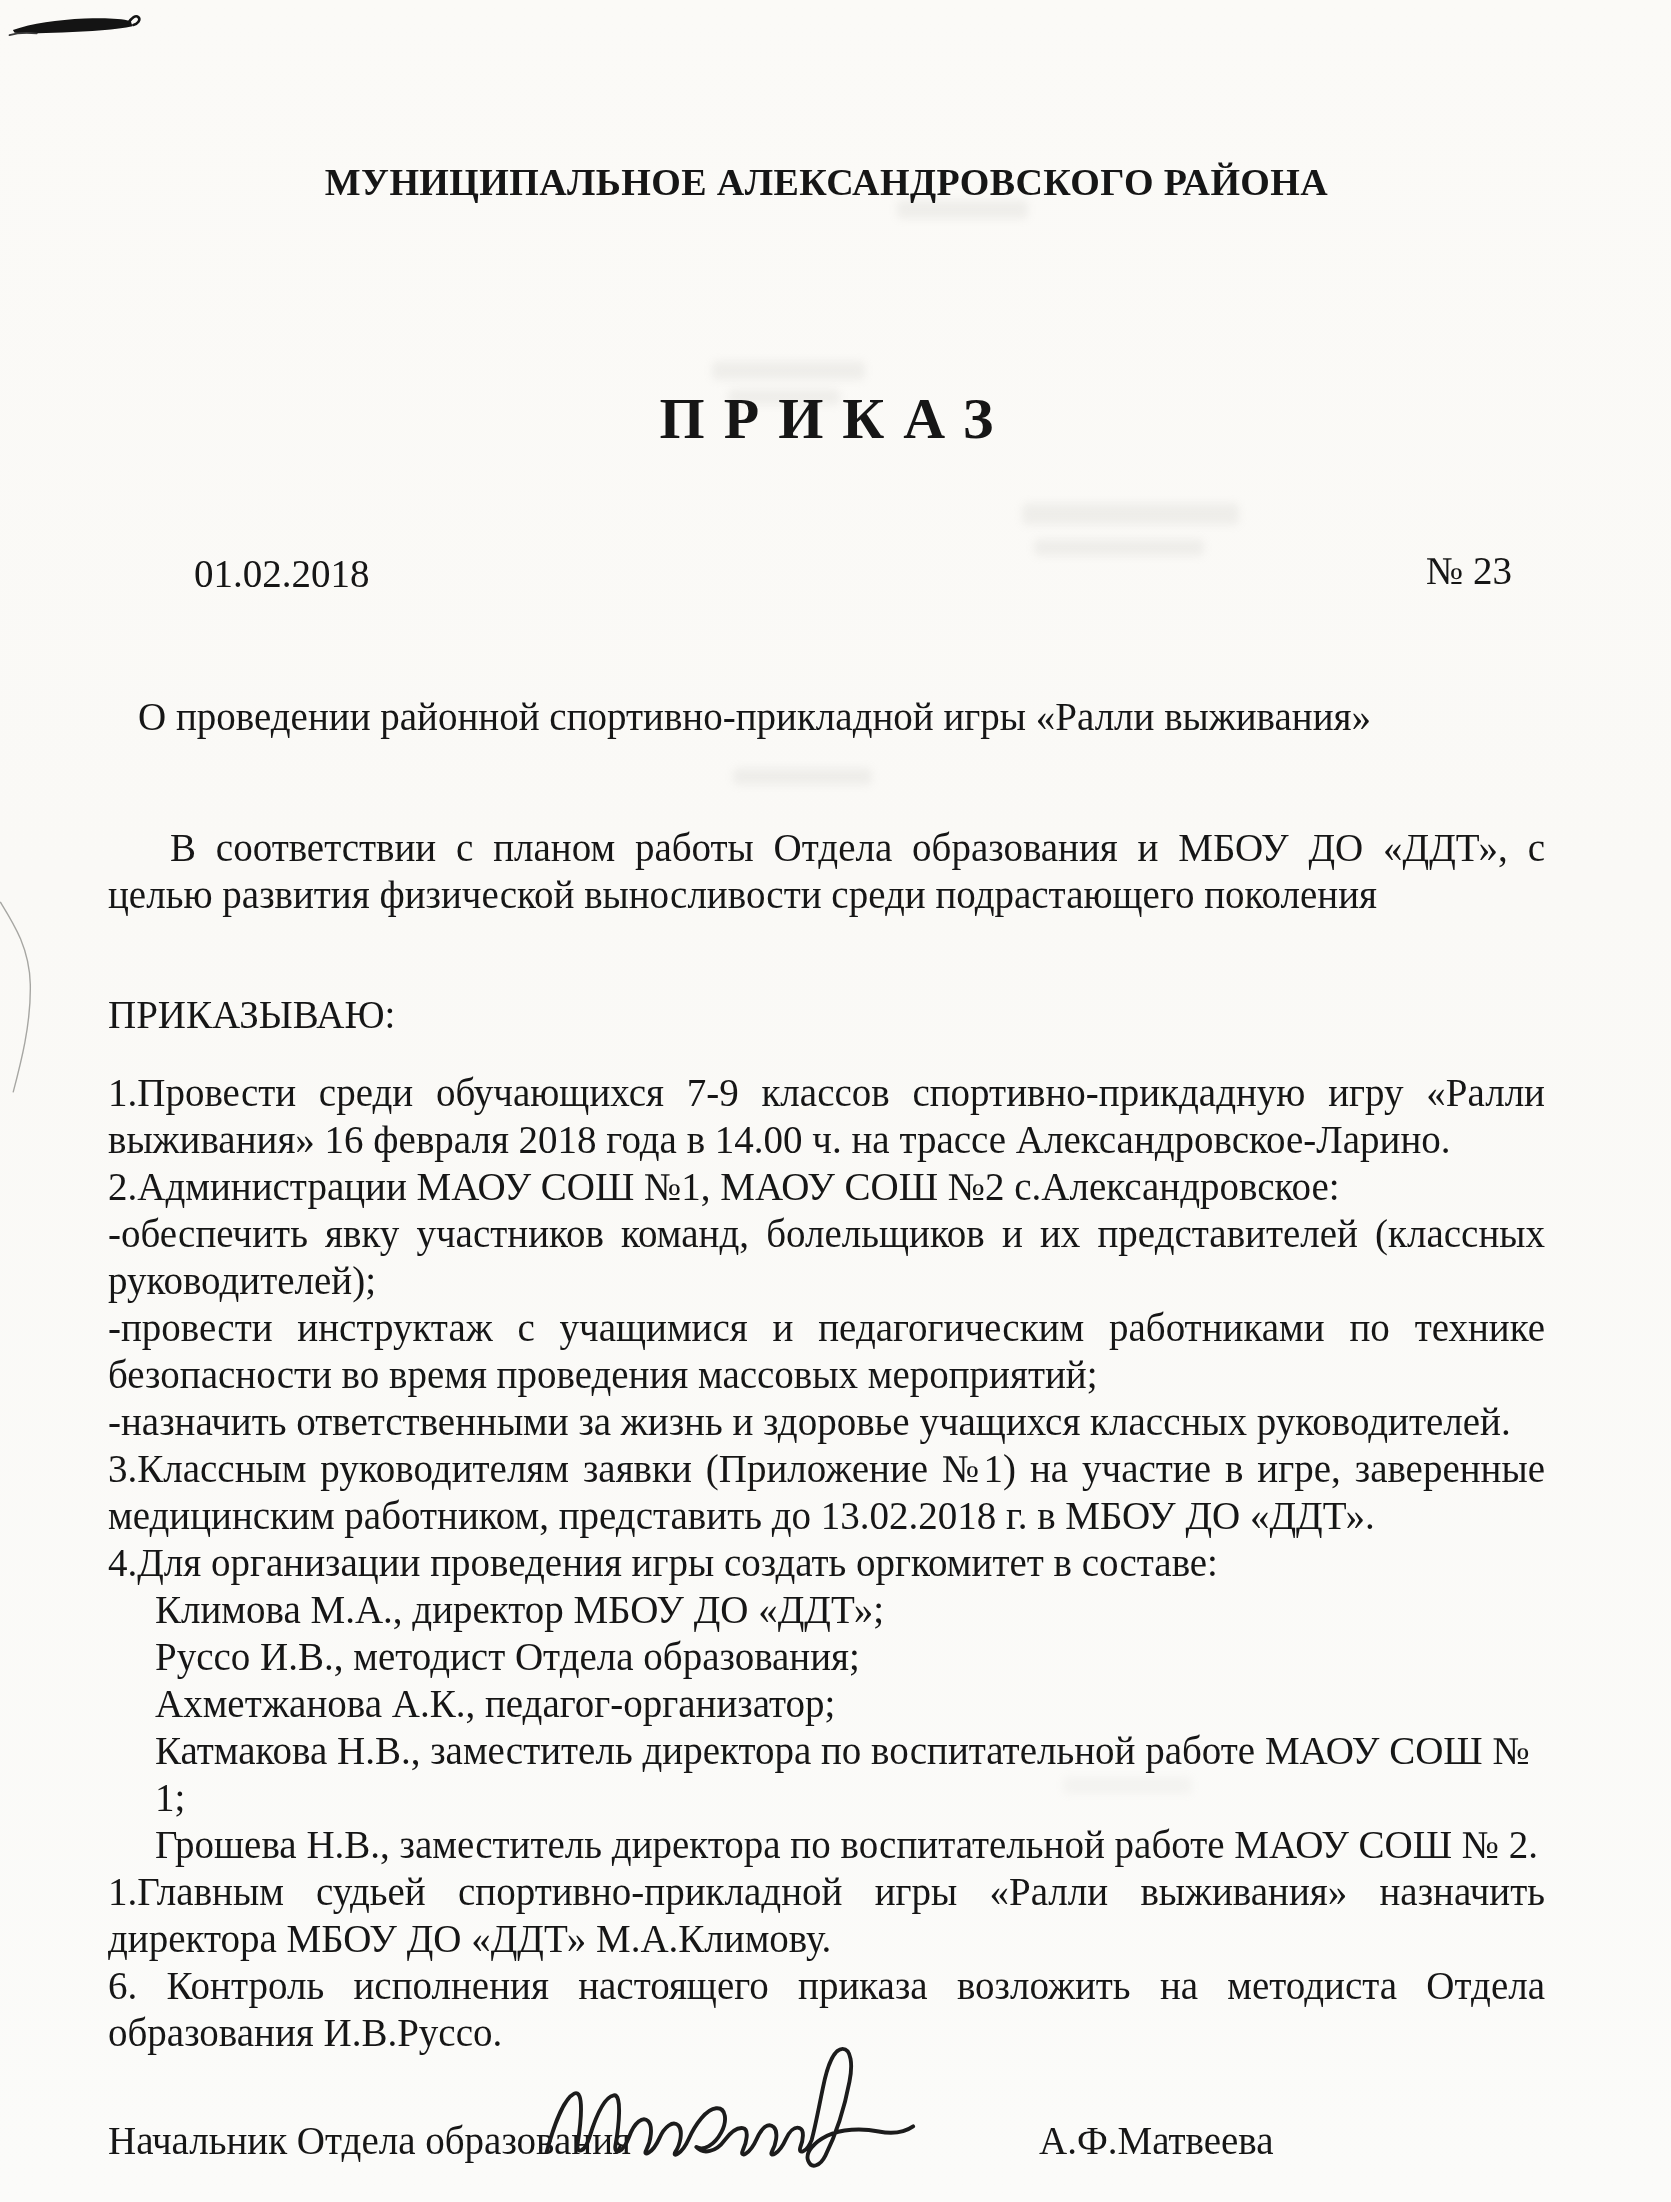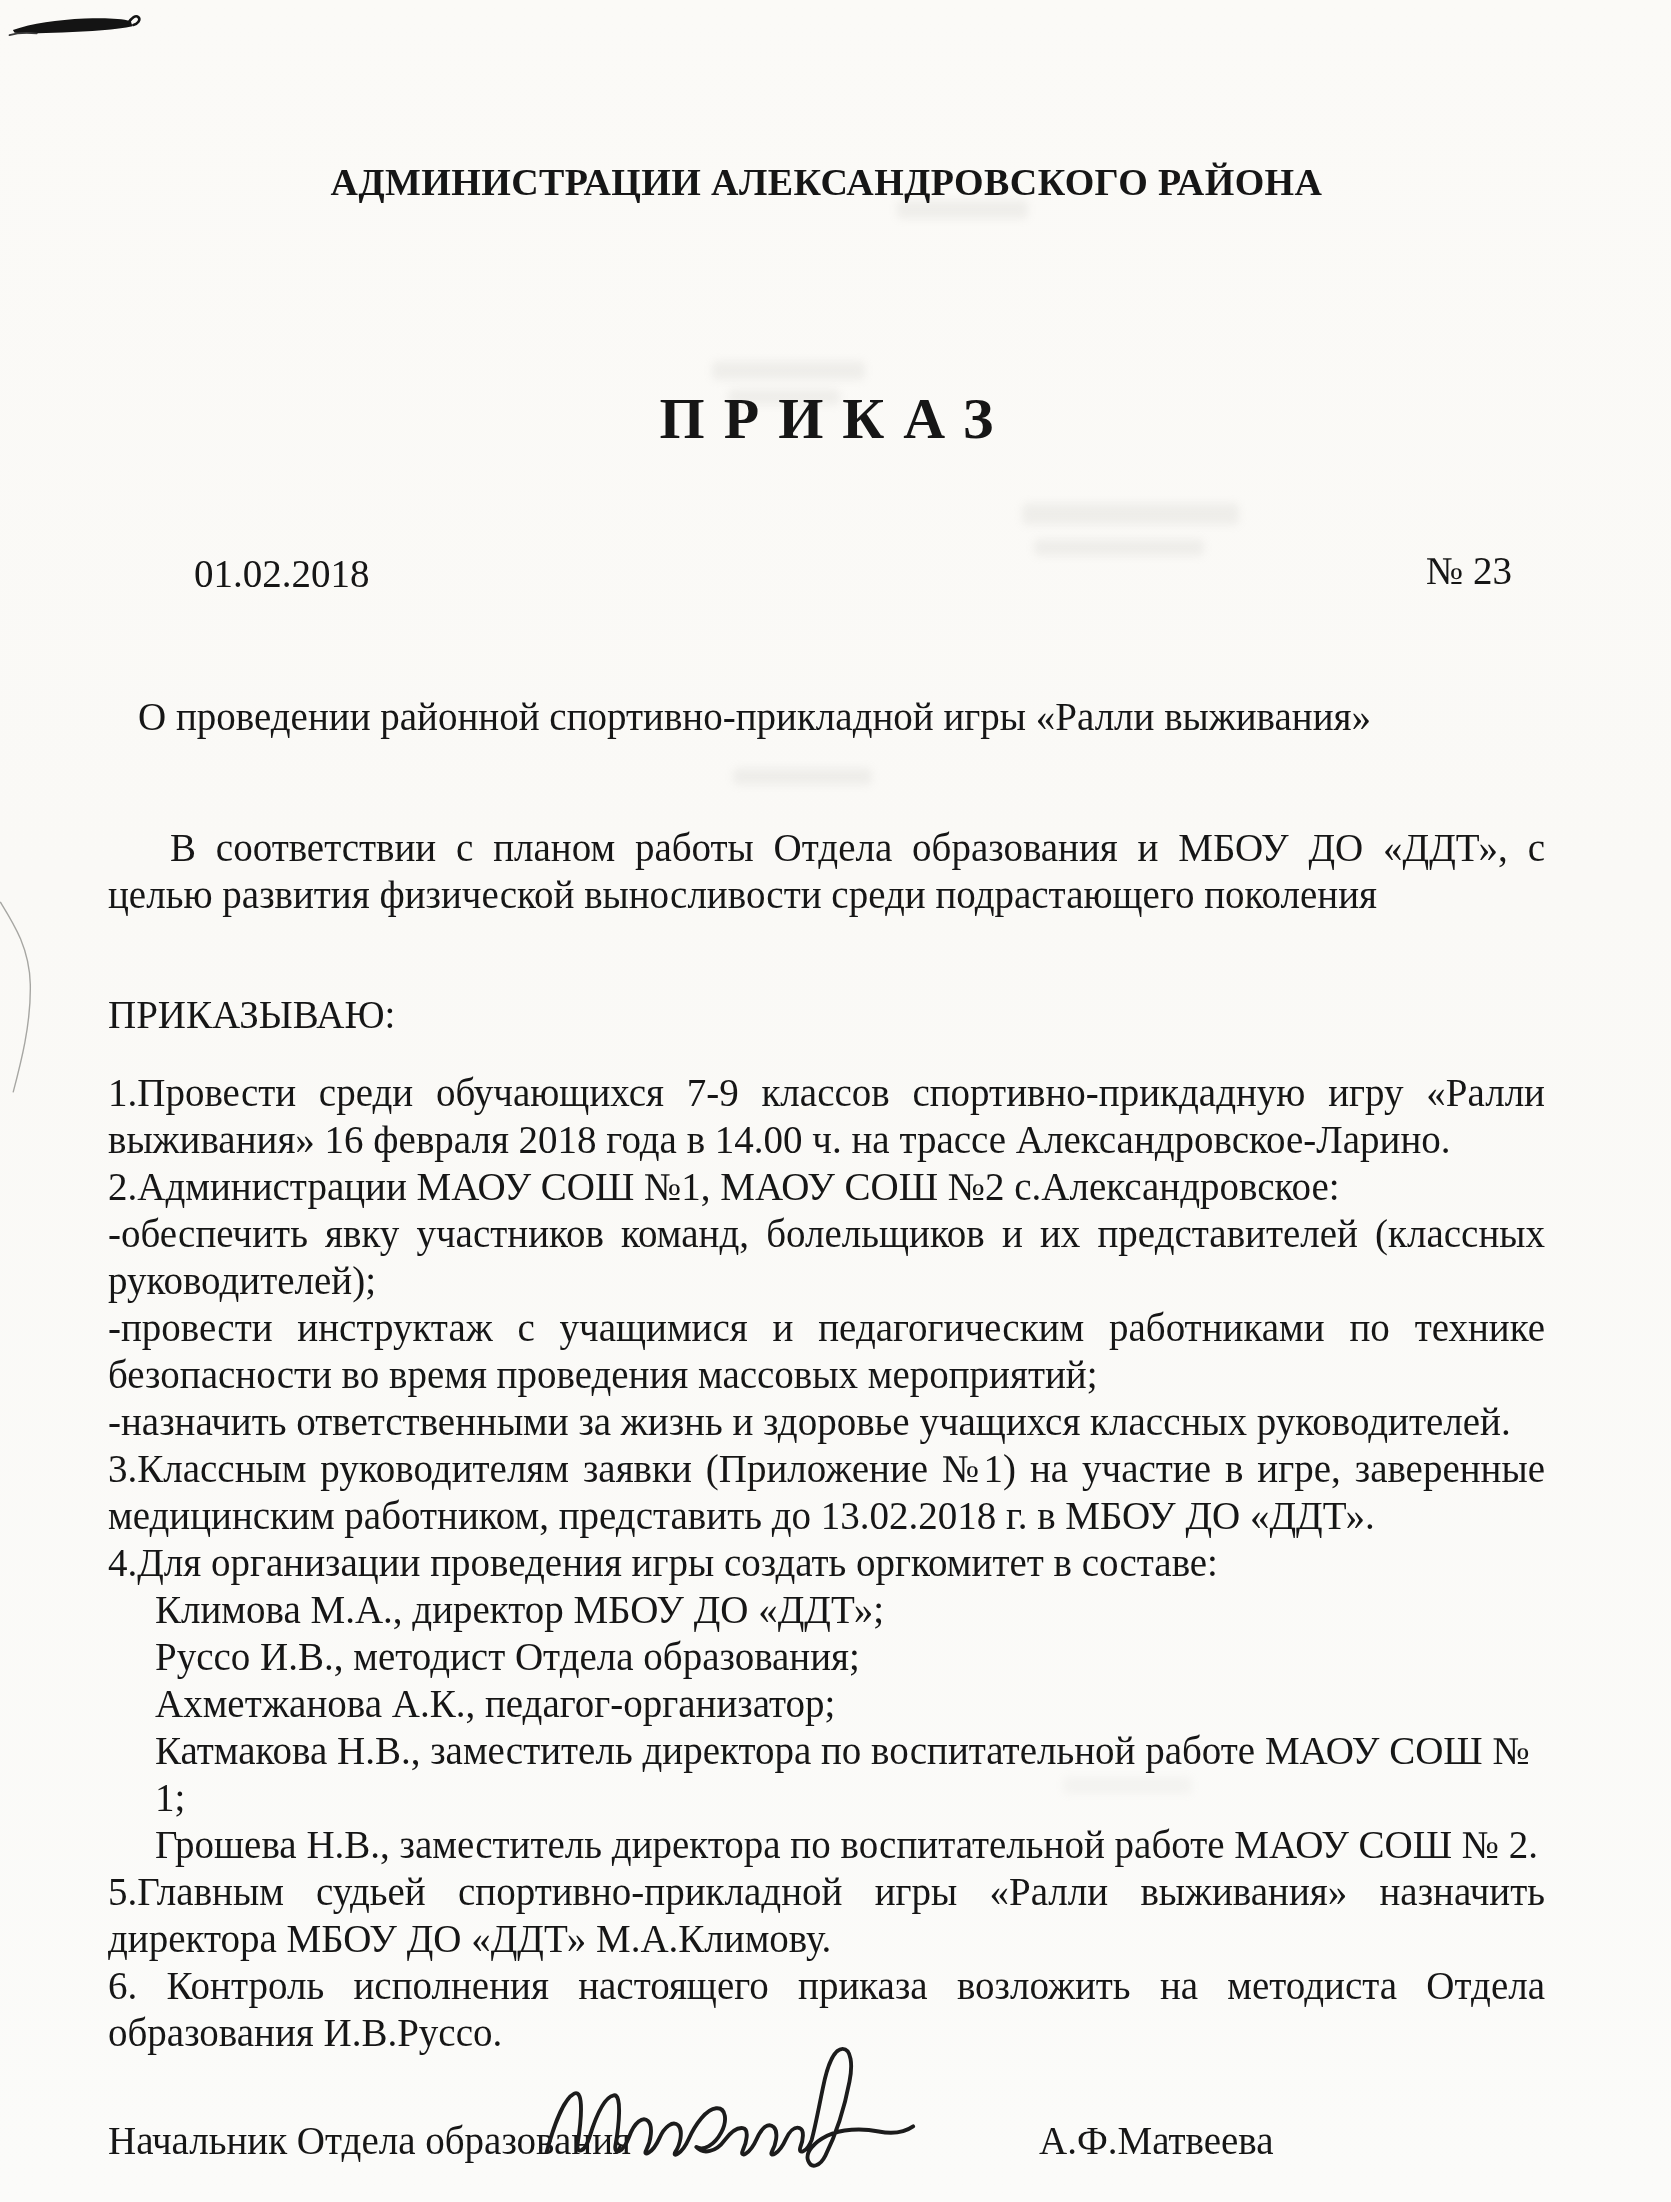--- a/index.html
+++ b/index.html
@@ -88,21 +88,21 @@
   <div class="ghost g2"></div>
   <div class="ghost g2b"></div>
   <div class="ghost g3"></div>
   <div class="ghost g3b"></div>
   <div class="ghost g4"></div>
   <div class="ghost g5"></div>
 
   <div class="content">
 
     <div class="org-header">
-      <div>АДМИНИСТРАЦИИ АЛЕКСАНДРОВСКОГО РАЙОНА</div>
+      <div>МУНИЦИПАЛЬНОЕ АЛЕКСАНДРОВСКОГО РАЙОНА</div>
     </div>
 
     <div class="doc-type">ПРИКАЗ</div>
 
     <div class="date-line">
       <span class="doc-date">01.02.2018</span>
       <span class="doc-number">№ 23</span>
     </div>
 
     <div class="subject">О проведении районной спортивно-прикладной игры «Ралли выживания»</div>
@@ -117,21 +117,21 @@
       <p>-обеспечить явку участников команд, болельщиков и их представителей (классных руководителей);</p>
       <p>-провести инструктаж с учащимися и педагогическим работниками по технике безопасности во время проведения массовых мероприятий;</p>
       <p>-назначить ответственными за жизнь и здоровье учащихся классных руководителей.</p>
       <p>3.Классным руководителям заявки (Приложение №1) на участие в игре, заверенные медицинским работником, представить до 13.02.2018 г. в МБОУ ДО «ДДТ».</p>
       <p>4.Для организации проведения игры создать оргкомитет в составе:</p>
       <p class="sub">Климова М.А., директор МБОУ ДО «ДДТ»;</p>
       <p class="sub">Руссо И.В., методист Отдела образования;</p>
       <p class="sub">Ахметжанова А.К., педагог-организатор;</p>
       <p class="sub">Катмакова Н.В., заместитель директора по воспитательной работе МАОУ СОШ № 1;</p>
       <p class="sub">Грошева Н.В., заместитель директора по воспитательной работе МАОУ СОШ № 2.</p>
-      <p>5.Главным судьей спортивно-прикладной игры «Ралли выживания» назначить директора МБОУ ДО «ДДТ» М.А.Климову.</p>
+      <p>1.Главным судьей спортивно-прикладной игры «Ралли выживания» назначить директора МБОУ ДО «ДДТ» М.А.Климову.</p>
       <p>6. Контроль исполнения настоящего приказа возложить на методиста Отдела образования И.В.Руссо.</p>
     </div>
 
     <div class="signature-row">
       <span class="sig-title">Начальник Отдела образования</span>
 
       <svg class="sig-script" viewBox="0 0 480 165" aria-hidden="true">
         <path d="M10,128 C18,98 30,66 42,60 C54,54 50,94 46,118 C44,130 54,130 60,110
                  C68,84 78,64 88,62 C98,60 94,98 90,120 C88,132 99,129 106,110
                  C112,93 122,86 128,92 C134,98 131,116 126,125 C121,134 133,130 141,112

